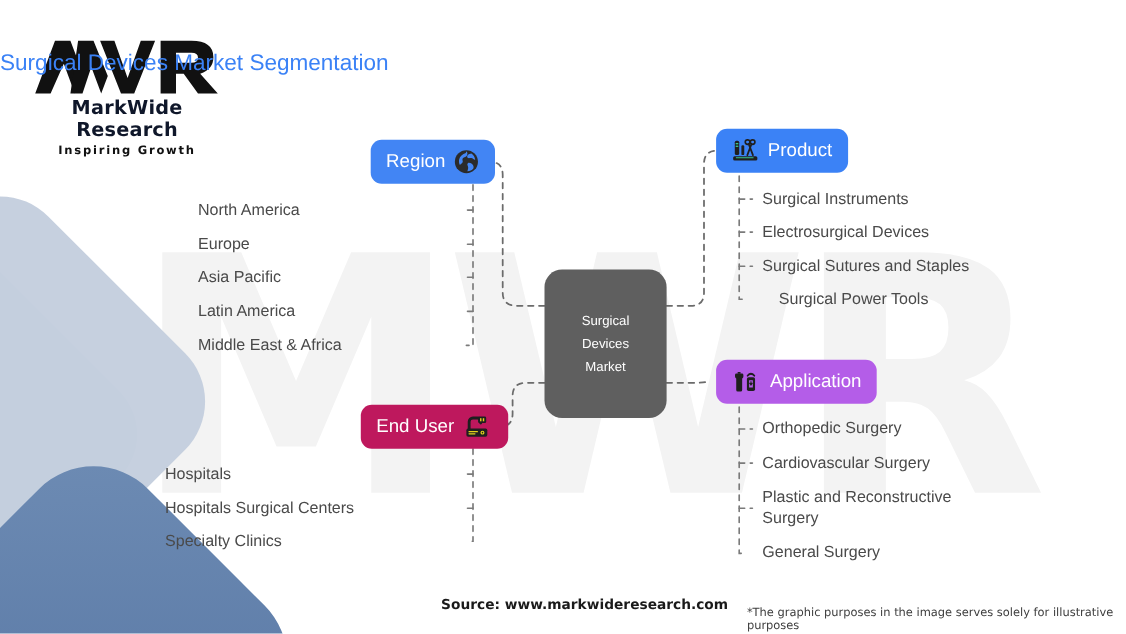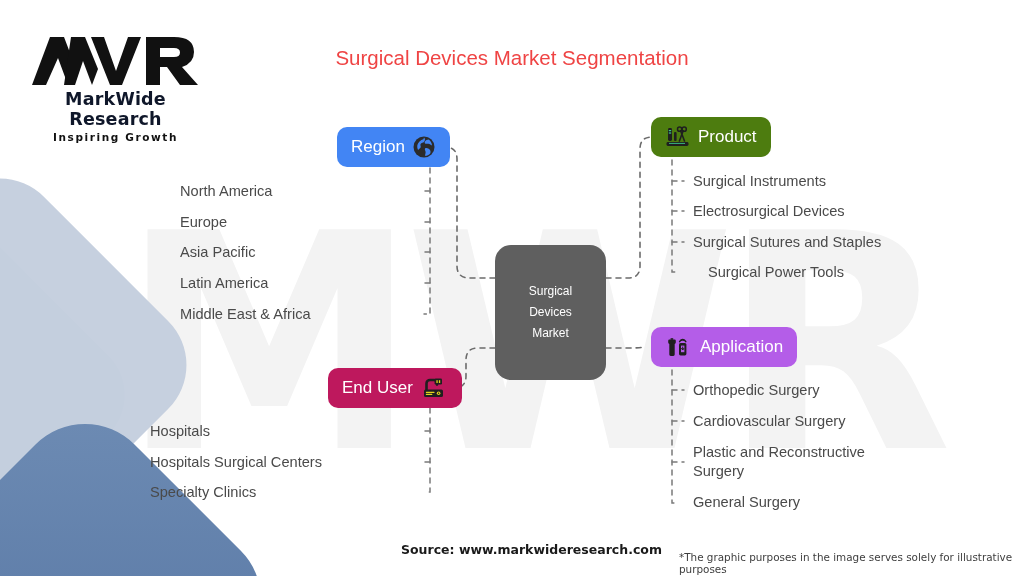--- a/index.html
+++ b/index.html
@@ -61,22 +61,21 @@
   }
   .logo-tag{
     font-family:"DejaVu Sans", sans-serif;
     font-weight:700;font-size:10.5px;color:#111;
     letter-spacing:1.6px;margin-top:2px;
   }
 
   
   .title{
     position:absolute;left:0;top:46px;width:1024px;
-    text-align:center;
-    font-size:20.5px;color:#ef4444;font-weight:400;
+    font-size:20.5px;color:#3b82f6;font-weight:400;
   }
 
   
   .wires{position:absolute;left:0;top:0;width:1024px;height:576px;}
   .wire{fill:none;stroke:#6b6b6b;stroke-width:1.6;
         stroke-dasharray:5 5;stroke-linecap:round;}
   .wire-l{fill:none;stroke:#7a7a7a;stroke-width:1.5;
         stroke-dasharray:5 5;stroke-linecap:round;}
 
   
@@ -95,21 +94,21 @@
     position:absolute;
     display:flex;align-items:center;gap:7px;
     border-radius:10px;
     padding:0 14px;
     height:40px;
     color:#fff;font-size:17px;
     box-sizing:border-box;
   }
   .badge .ic{display:flex;align-items:center;}
   #badge-region{left:337px;top:127px;background:#4285f4;}
-  #badge-product{left:651px;top:117px;background:#4d7c0f;justify-content:space-between;}
+  #badge-product{left:651px;top:117px;background:#3b82f6;justify-content:space-between;}
   #badge-application{left:651px;top:327px;background:#b45de8;}
   #badge-enduser{left:328px;top:368px;background:#be185d;}
 
   
   .leaf{
     position:absolute;
     font-size:14.6px;
     color:#4a4a4a;
     white-space:nowrap;
   }

